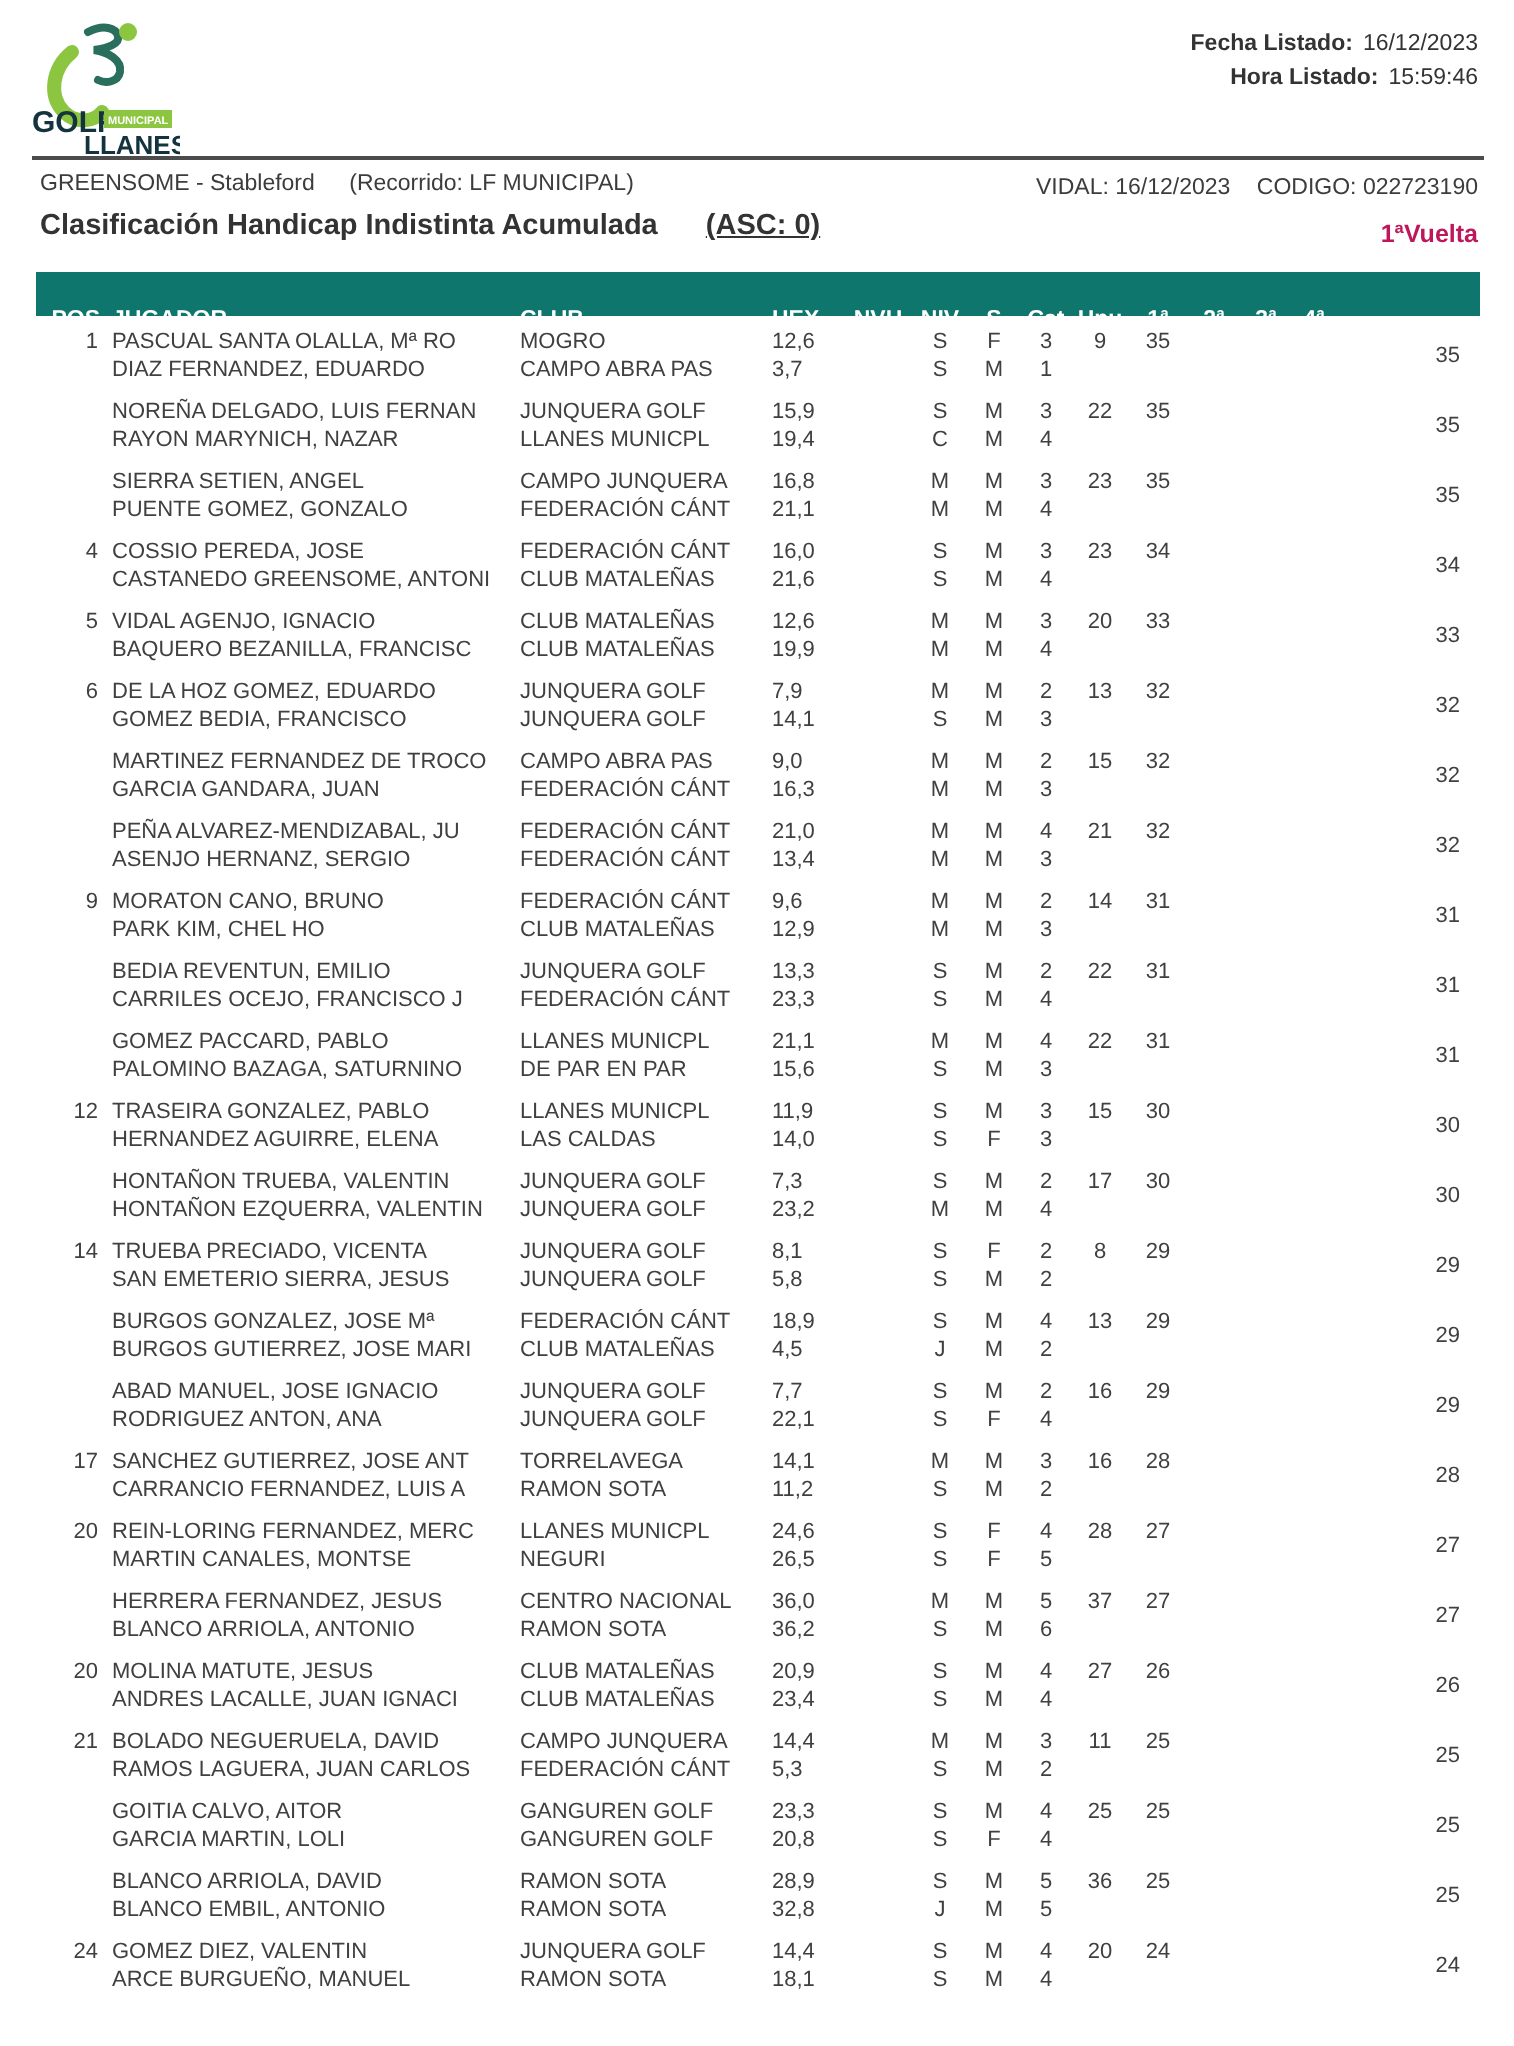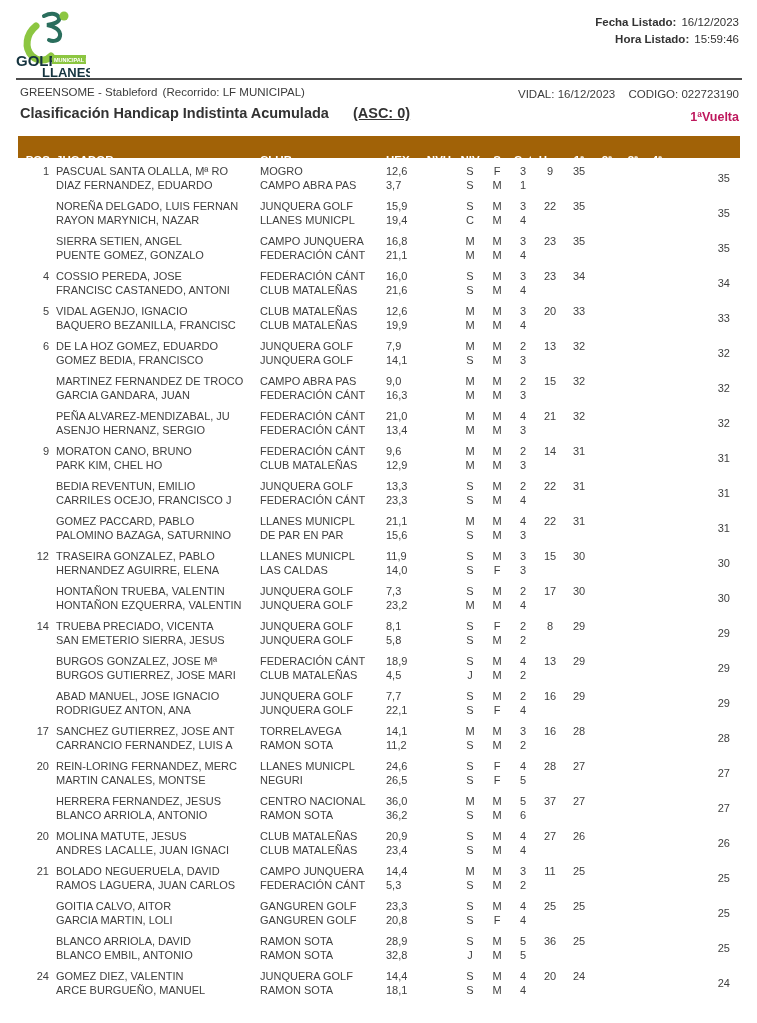--- a/index.html
+++ b/index.html
@@ -18,21 +18,21 @@
   .logo{position:absolute;top:2px;left:0;width:76px;height:70px;}
   .titles{position:absolute;top:8px;left:78px;}
   .org-name{font-size:15px;font-weight:bold;color:#2e2e2e;letter-spacing:.3px;}
   .tourney{font-size:21px;color:#333;margin-top:9px;letter-spacing:.4px;}
   .listado{position:absolute;top:10px;right:2px;font-size:11.5px;text-align:right;color:#333;}
   .listado .line{margin-bottom:5px;white-space:nowrap;}
   .listado .lbl{font-weight:bold;margin-right:5px;}
   .rule{position:absolute;top:78px;left:16px;right:15px;height:2px;background:#4c4c4c;}
   
   .meta1{position:absolute;top:86px;left:20px;right:18px;font-size:11.5px;color:#3c3c3c;}
-  .meta1 .recorrido{margin-left:2px;}
+  .meta1 .recorrido{margin-left:14px;}
   .meta1 .right{position:absolute;right:0;top:2px;white-space:nowrap;}
   .meta1 .right .sp{margin-left:10px;}
   .meta2{position:absolute;top:104px;left:20px;right:18px;}
   .clasif{font-size:14.5px;font-weight:bold;color:#333;}
   .clasif .asc{margin-left:20px;text-decoration:underline;}
   .vuelta{position:absolute;right:0;top:6px;font-size:12.5px;font-weight:bold;color:#be185d;}
   
   .row-grid{
     display:grid;
     grid-template-columns:36px 204px 126px 38px 34px 28px 26px 26px 28px 30px 26px 26px 22px 1fr;
@@ -101,21 +101,21 @@
   </div>
 
   <div class="meta2">
     <span class="clasif">
       <span>Clasificación Handicap Indistinta Acumulada</span>
       <span class="asc">(ASC:  0)</span>
     </span>
     <span class="vuelta">1ªVuelta</span>
   </div>
 
-  <div class="thead row-grid" id="thead" style="background: #a16207; color: rgb(255, 255, 255);">
+  <div class="thead row-grid" id="thead" style="background: #0f766e; color: rgb(255, 255, 255);">
     <div class="h h-pos">POS</div>
     <div class="h h-left">JUGADOR</div>
     <div class="h h-left">CLUB</div>
     <div class="h h-left">HEX</div>
     <div class="h h-ctr">NVH</div>
     <div class="h h-ctr">NIV</div>
     <div class="h h-ctr">S</div>
     <div class="h h-ctr">Cat</div>
     <div class="h h-ctr">Hpu</div>
     <div class="h h-ctr">1ª</div>
@@ -272,21 +272,21 @@
           <div class="ln"></div>
         </div>
         <div class="cell c-tot">35</div>
       </div>
       <div class="trow row-grid">
         <div class="cell c-pos">
           <div class="ln">4</div>
         </div>
         <div class="cell c-left">
           <div class="ln">COSSIO PEREDA, JOSE</div>
-          <div class="ln">FRANCISC CASTANEDO, ANTONI</div>
+          <div class="ln">CASTANEDO GREENSOME, ANTONI</div>
         </div>
         <div class="cell c-left">
           <div class="ln">FEDERACIÓN CÁNT</div>
           <div class="ln">CLUB MATALEÑAS</div>
         </div>
         <div class="cell c-left">
           <div class="ln">16,0</div>
           <div class="ln">21,6</div>
         </div>
         <div class="cell c-ctr">

